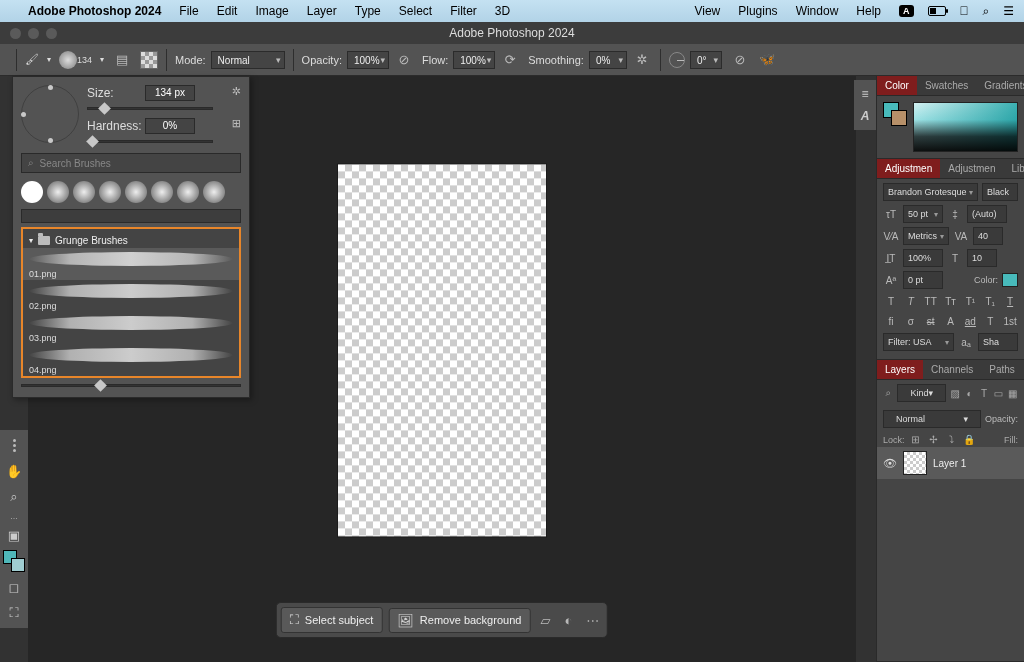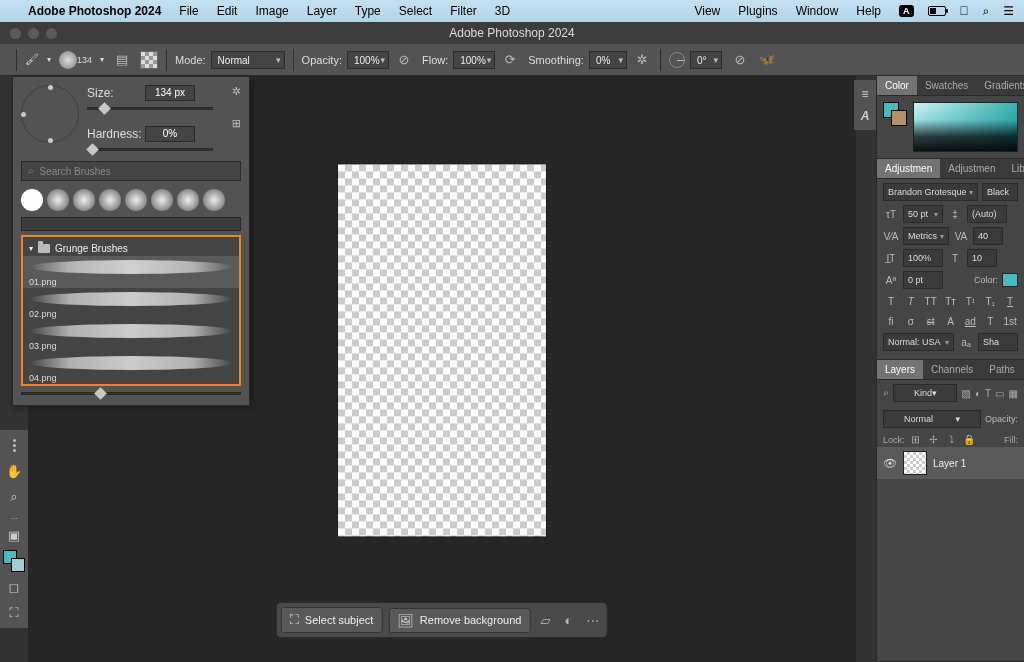--- a/index.html
+++ b/index.html
@@ -89,37 +89,37 @@
 
 
 .right-icons1{position:absolute;right:148px;top:80px;width:22px;background:#535353;display:flex;flex-direction:column;gap:6px;padding:6px 3px;align-items:center}
 .right-icons1 span{width:16px;height:16px;display:flex;align-items:center;justify-content:center;color:#ccc;font-size:12px}
 
 
 .rightcol{position:absolute;right:0;top:76px;bottom:0;width:148px;background:#454545;display:flex;flex-direction:column;border-left:1px solid #2a2a2a}
 .panel{border-bottom:1px solid #2a2a2a}
 .tabs{display:flex;background:#3a3a3a;border-bottom:1px solid #2a2a2a}
 .tab{padding:4px 8px;font-size:10px;color:#aaa}
-.tab.active{background:#737373;color:#fff}
+.tab.active{background:#7f1d1d;color:#fff}
 .color-body{display:flex;gap:6px;padding:6px}
 .mini-swatch{width:24px;height:24px;position:relative}
 .mini-swatch .fg{position:absolute;left:0;top:0;width:16px;height:16px;background:#48bbbc;border:1px solid #000}
 .mini-swatch .bg{position:absolute;right:0;bottom:0;width:16px;height:16px;background:#b79069;border:1px solid #000}
 .color-strip{flex:1;height:50px;background:linear-gradient(to bottom, #d3f1f2 0%, #9de1e4 35%, #2e3d3e 70%, #0d0f0f 100%),linear-gradient(to right,#fff,#48bbbc);background-blend-mode:multiply;border:1px solid #222}
 .props-body{padding:4px 6px 8px;display:flex;flex-direction:column;gap:4px}
 .prow{display:flex;gap:4px;align-items:center}
 .pfield{background:#3a3a3a;border:1px solid #2a2a2a;height:18px;padding:0 4px;display:flex;align-items:center;font-size:9px;color:#ddd;white-space:nowrap;overflow:hidden}
 .pfield.wide{flex:1}
 .pfield .arrow{margin-left:auto;font-size:8px;color:#999}
 .plabel{font-size:9px;color:#bbb;display:inline-block}
 .typerow{display:flex;gap:4px}
 .typeicon{width:16px;height:16px;font-size:10px;color:#bbb;display:flex;align-items:center;justify-content:center}
 .layers-body{flex:1;display:flex;flex-direction:column}
 .lrow{display:flex;gap:4px;align-items:center;padding:4px 6px}
-.lfield{background:#3a3a3a;border:1px solid #2a2a2a;height:18px;flex:1;padding:0 20px;display:flex;align-items:center;font-size:9px;color:#ddd}
+.lfield{background:#3a3a3a;border:1px solid #2a2a2a;height:18px;flex:1;padding:0 12px;display:flex;align-items:center;font-size:9px;color:#ddd}
 .micon{width:14px;color:#aaa;text-align:center;font-size:10px}
 .lockrow{display:flex;gap:4px;align-items:center;padding:2px 6px;font-size:9px;color:#aaa}
 .layer-item{display:flex;align-items:center;gap:6px;padding:4px 6px;background:#5a5a5a}
 .eye{font-size:11px;color:#ddd}
 .layer-thumb{width:24px;height:24px;background:repeating-conic-gradient(#ccc 0 25%, #fff 0 50%) 0 0/6px 6px;border:1px solid #222}
 .layer-name{font-size:10px;color:#eee}
 </style>
 </head>
 <body>
 
@@ -227,21 +227,21 @@
         <span class="tip-dot"></span>
       </div>
     <div class="bp-settings">
       <div class="bp-row">
         <label>Size:</label>
         <div class="bp-input">134 px</div>
       </div>
       <div class="bp-slider">
           <span class="thumb" style="left:10%"></span>
         </div>
-      <div class="bp-row" style="margin-top:16px">
+      <div class="bp-row" style="margin-top:8px">
         <label>Hardness:</label>
         <div class="bp-input">0%</div>
       </div>
       <div class="bp-slider">
           <span class="thumb" style="left:0%"></span>
         </div>
     </div>
     <div class="bp-icons">
       <div class="bp-ico-btn" style="top:8px">✲</div>
       <div class="bp-ico-btn" style="top:40px">⊞</div>
@@ -402,21 +402,21 @@
         <span class="typeicon" style="text-decoration:line-through">st</span>
         <span class="typeicon">A</span>
         <span class="typeicon">
             <u>ad</u>
           </span>
         <span class="typeicon">T</span>
         <span class="typeicon">1st</span>
       </div>
       <div class="prow">
         <div class="pfield wide">
-            <span>Normal: USA</span>
+            <span>Filter: USA</span>
             <span class="arrow">▾</span>
           </div>
         <span class="typeicon">aₐ</span>
         <div class="pfield" style="width:40px">
             <span>Sha</span>
           </div>
       </div>
     </div>
   </div>
 

